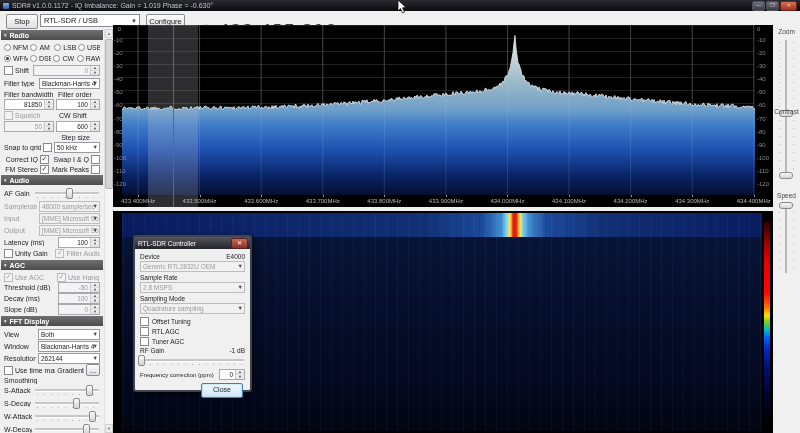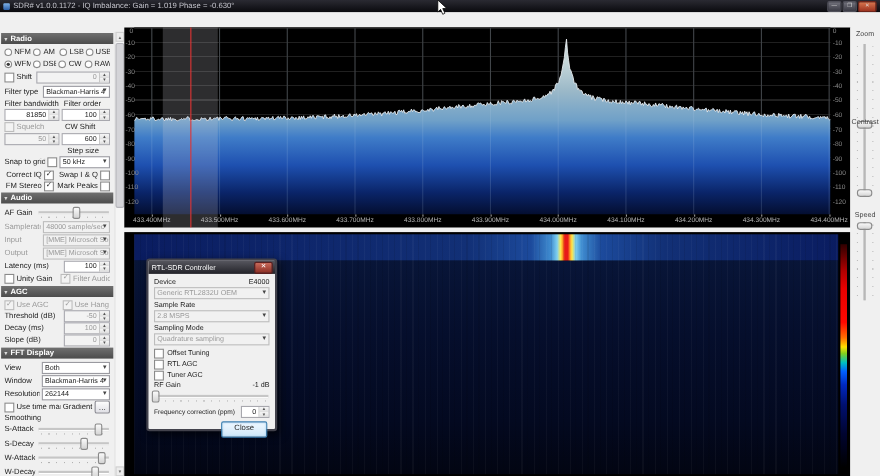--- a/index.html
+++ b/index.html
@@ -119,20 +119,30 @@
     <span class="winbtns">
       <span class="wbtn">—</span>
       <span class="wbtn">❐</span>
       <span class="wbtn close">✕</span>
     </span>
   </div>
   <svg class="cursor" width="10" height="14" viewBox="0 0 10 14">
     <path d="M1,0 L1,11 L3.5,8.5 L5.5,13 L7.5,12 L5.5,7.8 L9,7.5 Z" fill="#fff" stroke="#000" stroke-width="0.7"></path>
   </svg>
 
+  <div class="toolbar">
+    <div class="tbtn" style="left:6px;top:3px;width:30px;height:13px;">Stop</div>
+    <div class="tcombo" style="left:40px;top:3px;width:100px;height:13px;">
+      <span>RTL-SDR / USB</span>
+      <span class="arr">▼</span>
+    </div>
+    <div class="tbtn" style="left:146px;top:3px;width:37px;height:13px;">Configure</div>
+    <div class="vfolabel">VFO</div>
+    <div class="freq"><span class="dim">0.</span><span>433.457.318</span></div>
+  </div>
 
   <div class="sidebar">
     <div class="phead">
       <span class="cg">▾</span>
       <span>Radio</span>
     </div>
     <div class="srow" style="height:11px;">
       <span class="rb"></span>
         <span class="lblr" style="width:17px;">NFM</span>
       <span class="rb"></span>

